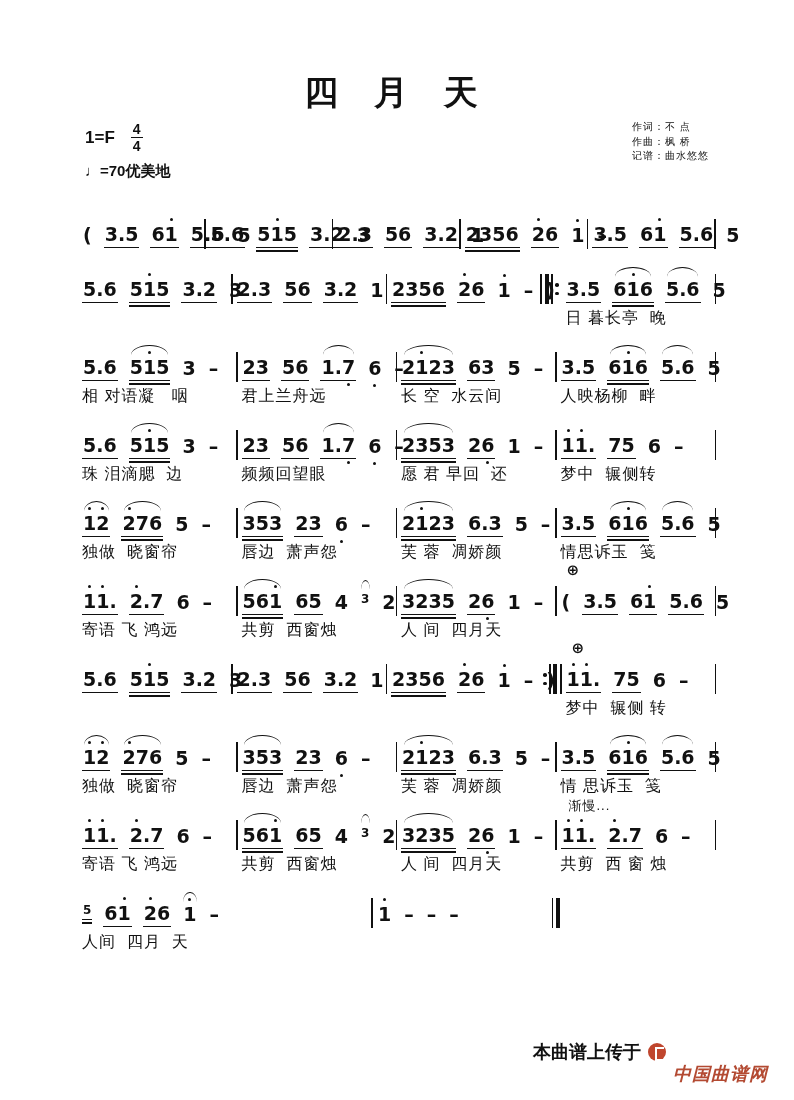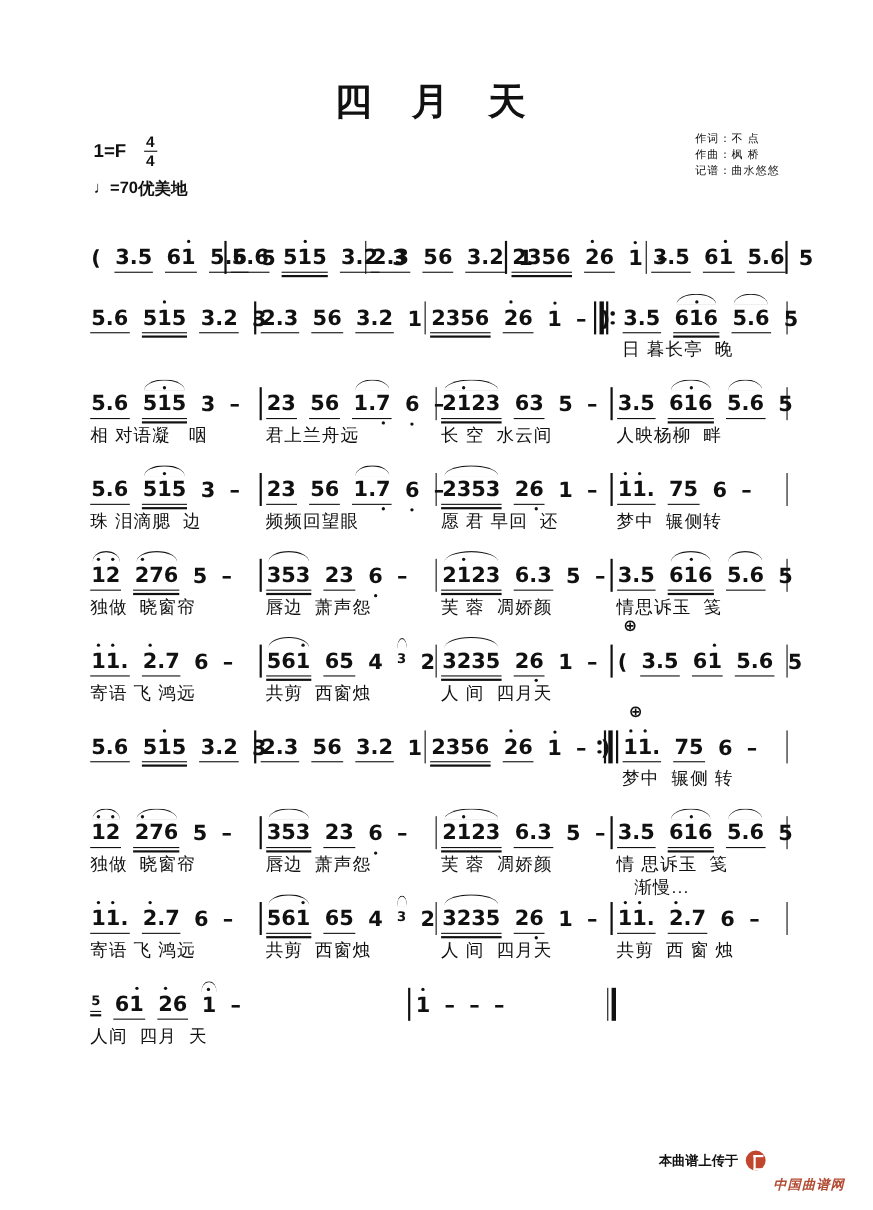--- a/index.html
+++ b/index.html
@@ -42,24 +42,24 @@
   .endbars{display:flex;gap:2.5px;margin-top:15px;height:30px;flex:0 0 auto;}
   .endbars .thin{width:1.5px;background:#111;}
   .endbars .thick{width:4px;background:#111;}
   .rep{display:flex;align-items:center;gap:2.5px;margin-top:15px;height:30px;flex:0 0 auto;padding:0 3px;}
   .rep .thin{width:1.5px;height:30px;background:#111;}
   .rep .thick{width:4px;height:30px;background:#111;}
   .rdots{display:flex;flex-direction:column;justify-content:center;gap:5px;height:30px;}
   .rdots b{width:3.5px;height:3.5px;border-radius:50%;background:#111;}
   .coda{position:absolute;top:-9px;left:2px;font-size:15px;font-weight:bold;line-height:1;}
   .m-coda .coda{left:10px;}
-  .ann{position:absolute;top:-8px;left:20px;font-size:16px;letter-spacing:1px;}
+  .ann{position:absolute;top:-8px;left:12px;font-size:13px;letter-spacing:1px;}
 
   
-  .footer{position:absolute;right:26px;bottom:14px;display:flex;align-items:center;gap:7px;font-size:12px;}
+  .footer{position:absolute;right:26px;bottom:14px;display:flex;align-items:center;gap:7px;font-size:18px;}
   .footer .ftext{font-weight:bold;color:#111;}
   .sitelogo{width:18px;height:18px;border-radius:50%;background:#c0462e;position:relative;flex:0 0 auto;}
   .sitelogo::after{content:"";position:absolute;left:7px;top:4px;width:7px;height:10px;
                    border-left:2px solid #fff;border-top:2px solid #fff;border-bottom:2px solid #fff;}
   .sitename{font-weight:bold;font-style:italic;color:#b34a32;letter-spacing:1px;margin-top:45px;}
 </style>
 </head>
 <body>
 
 <div class="page">

